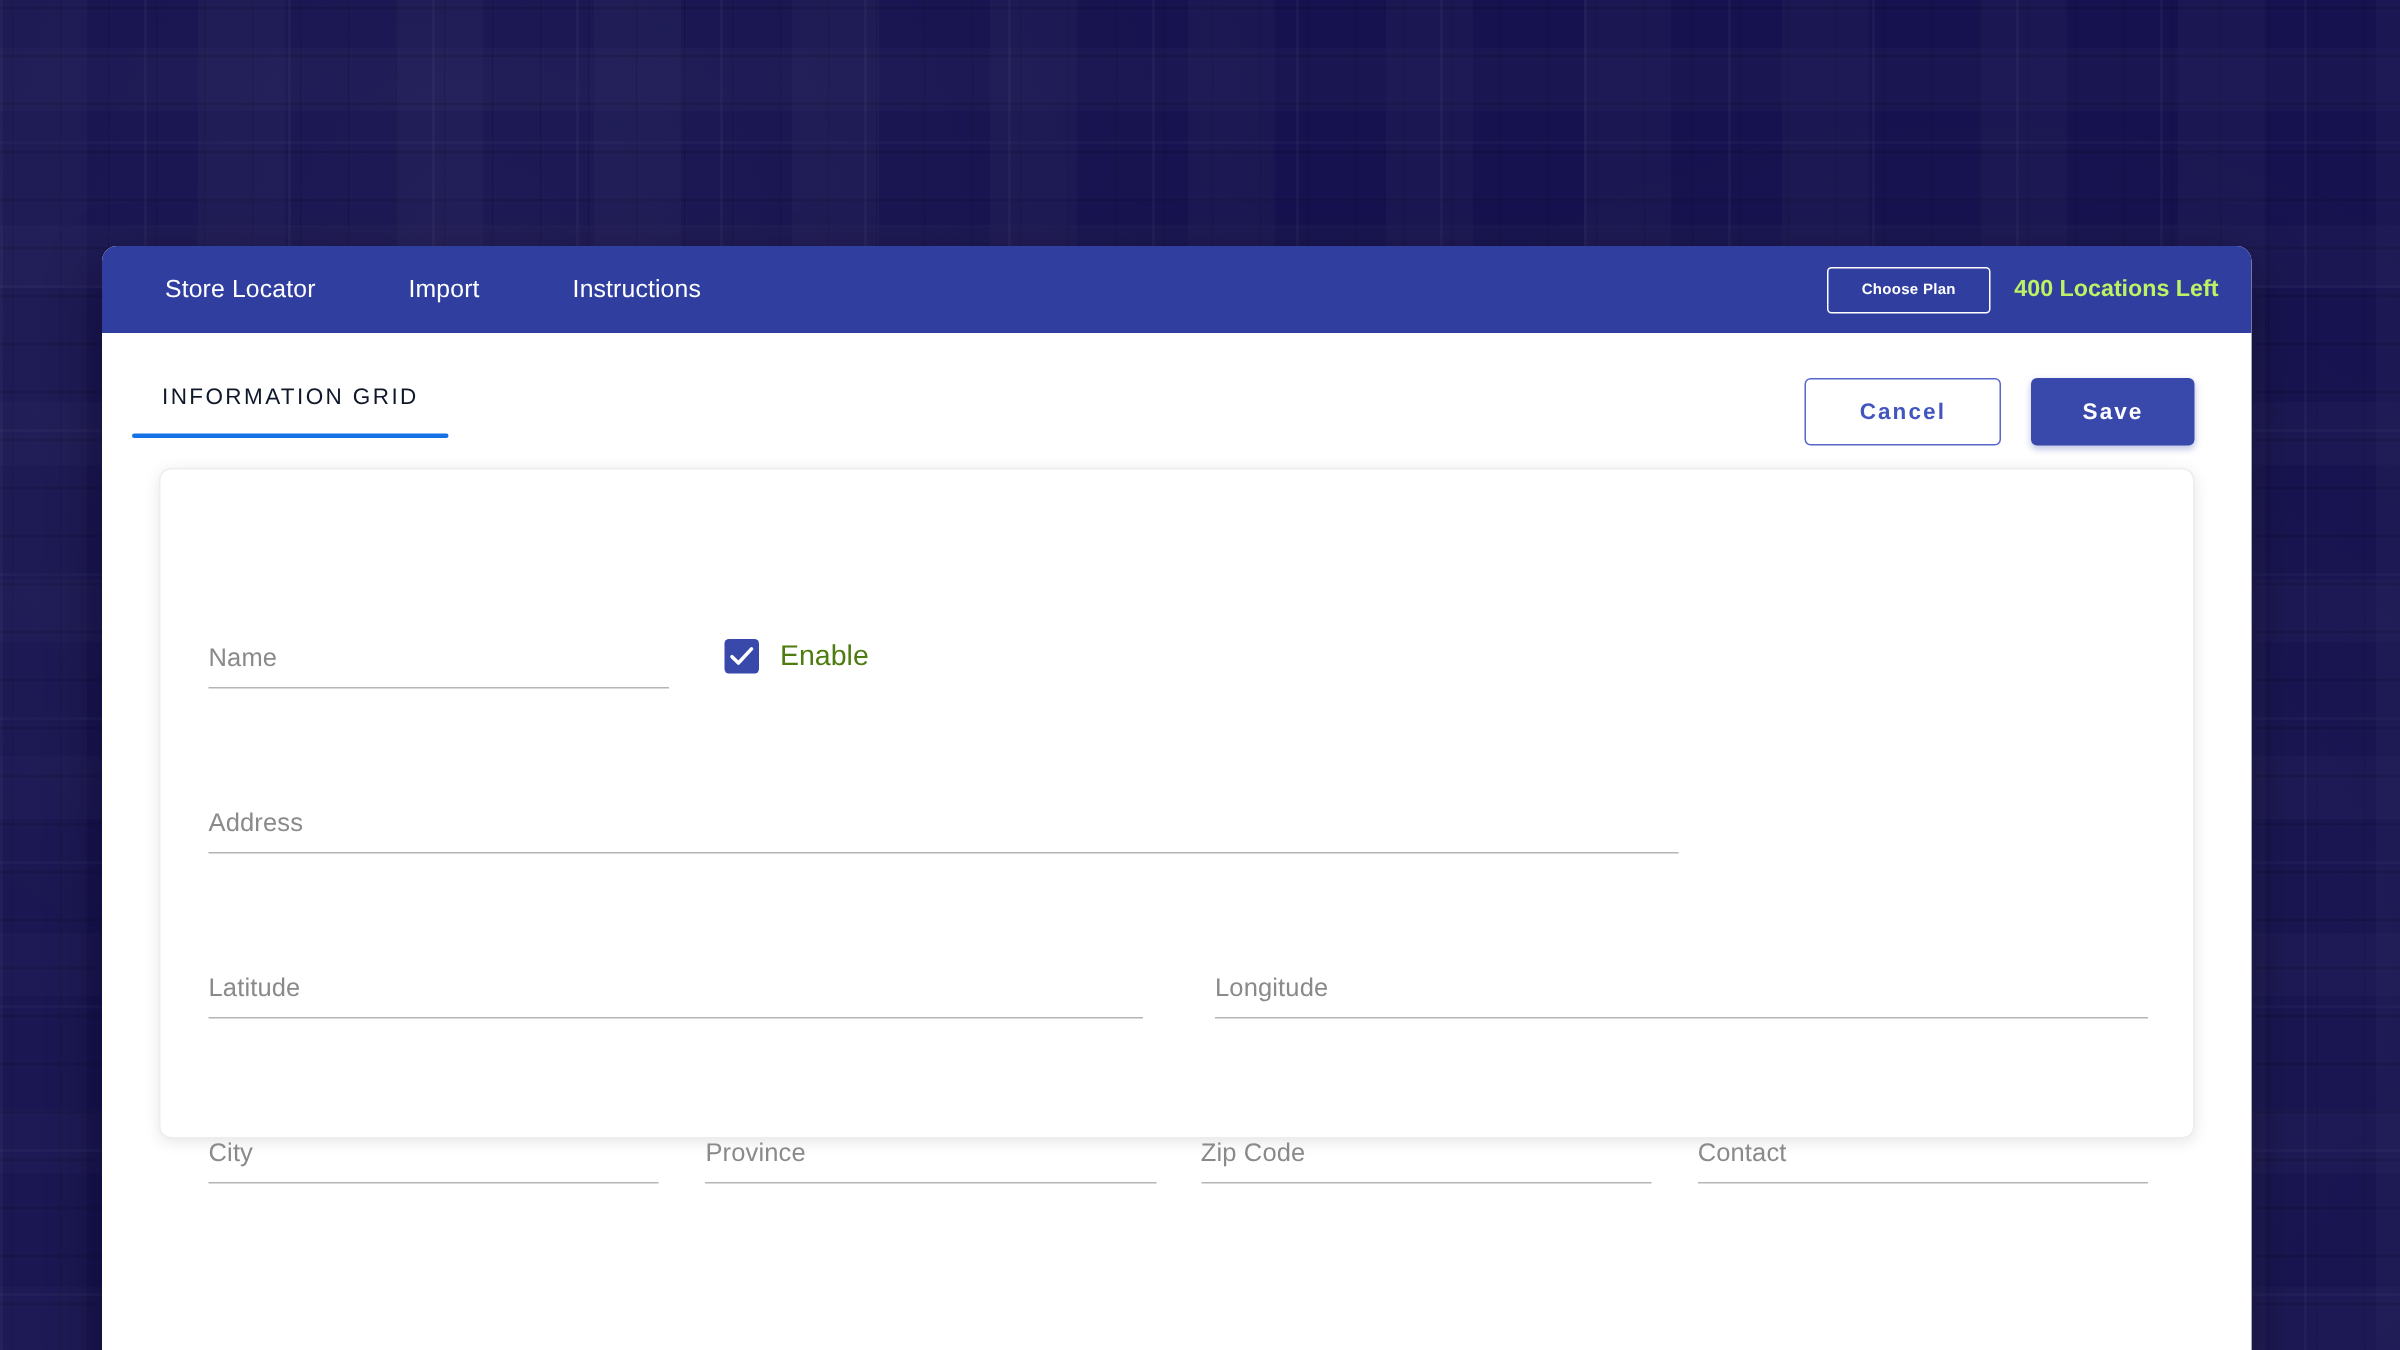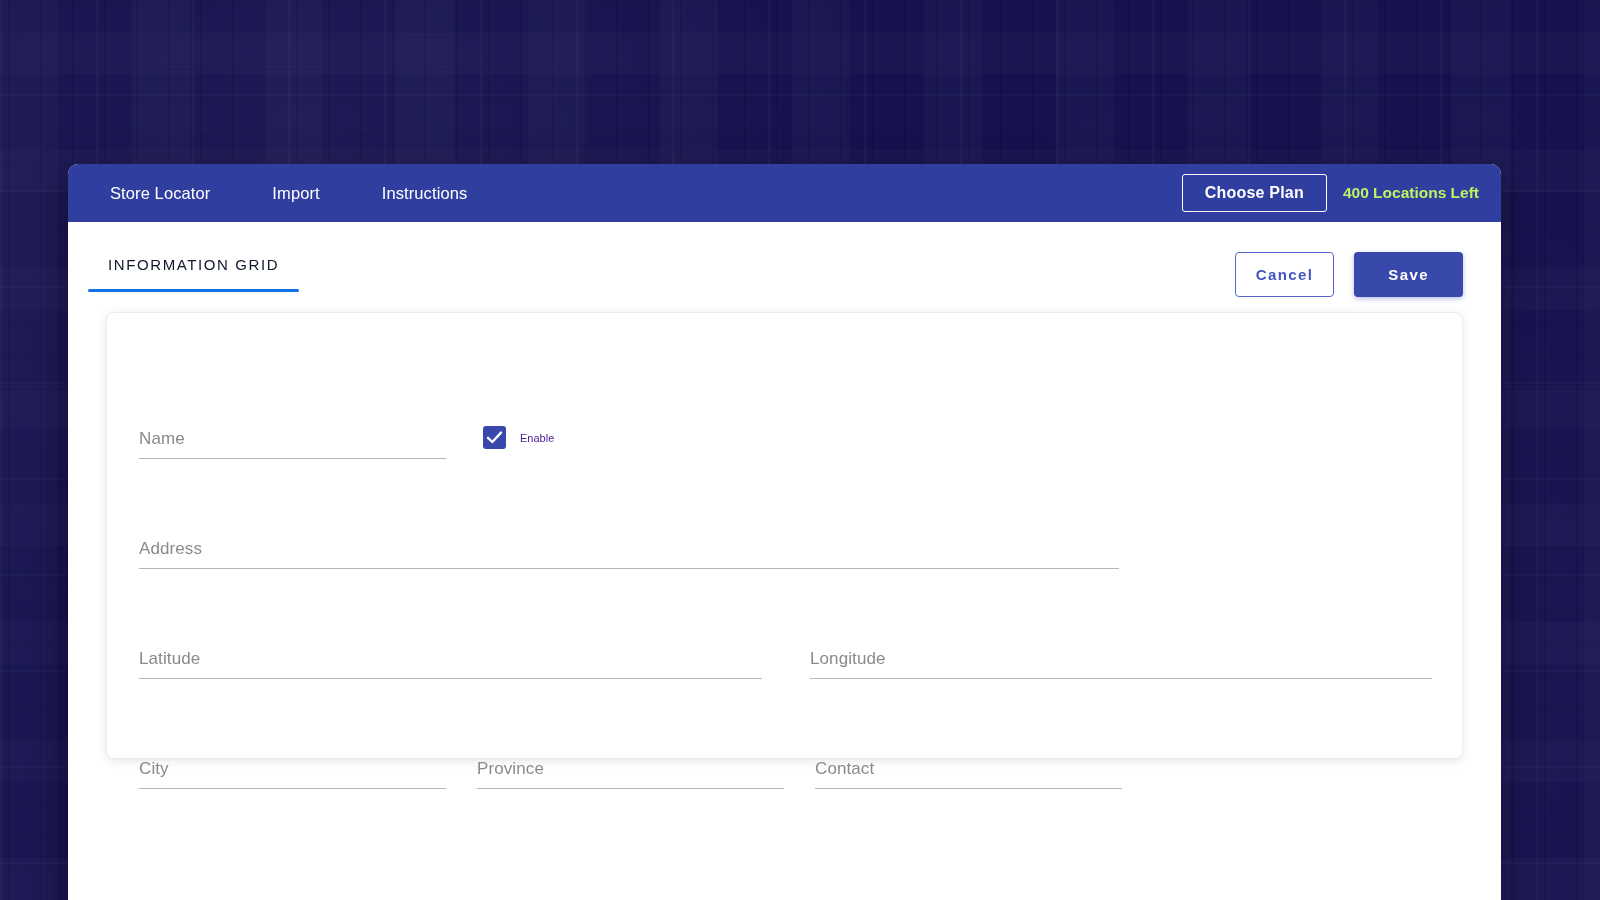--- a/index.html
+++ b/index.html
@@ -89,21 +89,21 @@
     margin-left: auto;
     display: flex;
     align-items: center;
     gap: 16px;
   }
   #choose-plan-btn {
     border: 1.6px solid #ffffff;
     background: transparent;
     color: #ffffff;
     font-family: inherit;
-    font-size: 16px;
+    font-size: 10px;
     font-weight: bold;
     letter-spacing: .2px;
     padding: 9px 22px;
     border-radius: 3px;
     cursor: pointer;
     white-space: nowrap;
   }
   #locations-left {
     font-size: 15.5px;
     font-weight: bold;
@@ -157,21 +157,21 @@
   }
   #cancel-button {
     font-family: inherit;
     font-size: 15px;
     font-weight: bold;
     letter-spacing: 1.4px;
     color: #4356c0;
     background: #ffffff;
     border: 1.6px solid #5767c9;
     border-radius: 4px;
-    padding: 13px 20px;
+    padding: 13px 36px;
     cursor: pointer;
   }
   #save-button {
     font-family: inherit;
     font-size: 15px;
     font-weight: bold;
     letter-spacing: 1.4px;
     color: #ffffff;
     background: #3949ab;
     border: none;
@@ -235,22 +235,22 @@
   #enable-checkbox {
     width: 23px;
     height: 23px;
     border-radius: 3px;
     background: #3949ab;
     position: relative;
     flex: 0 0 23px;
   }
   #enable-checkbox svg { position: absolute; left: 3px; top: 3px; }
   #enable-label {
-    font-size: 11px;
-    color: #4c1d95;
+    font-size: 19px;
+    color: #4d7c0f;
     white-space: nowrap;
   }
 </style>
 </head>
 <body>
 
 <div id="backdrop"></div>
 
 <div id="app-window">
 
@@ -310,20 +310,23 @@
         </div>
       </div>
 
       <div class="form-row">
         <div class="field w-city">
           <span class="field-label">City</span>
         </div>
         <div class="field w-province">
           <span class="field-label">Province</span>
         </div>
+        <div class="field w-zip">
+          <span class="field-label">Zip Code</span>
+        </div>
         <div class="field w-contact">
           <span class="field-label">Contact</span>
         </div>
       </div>
 
     </div>
   </div>
 </div>
 
 </body></html>

